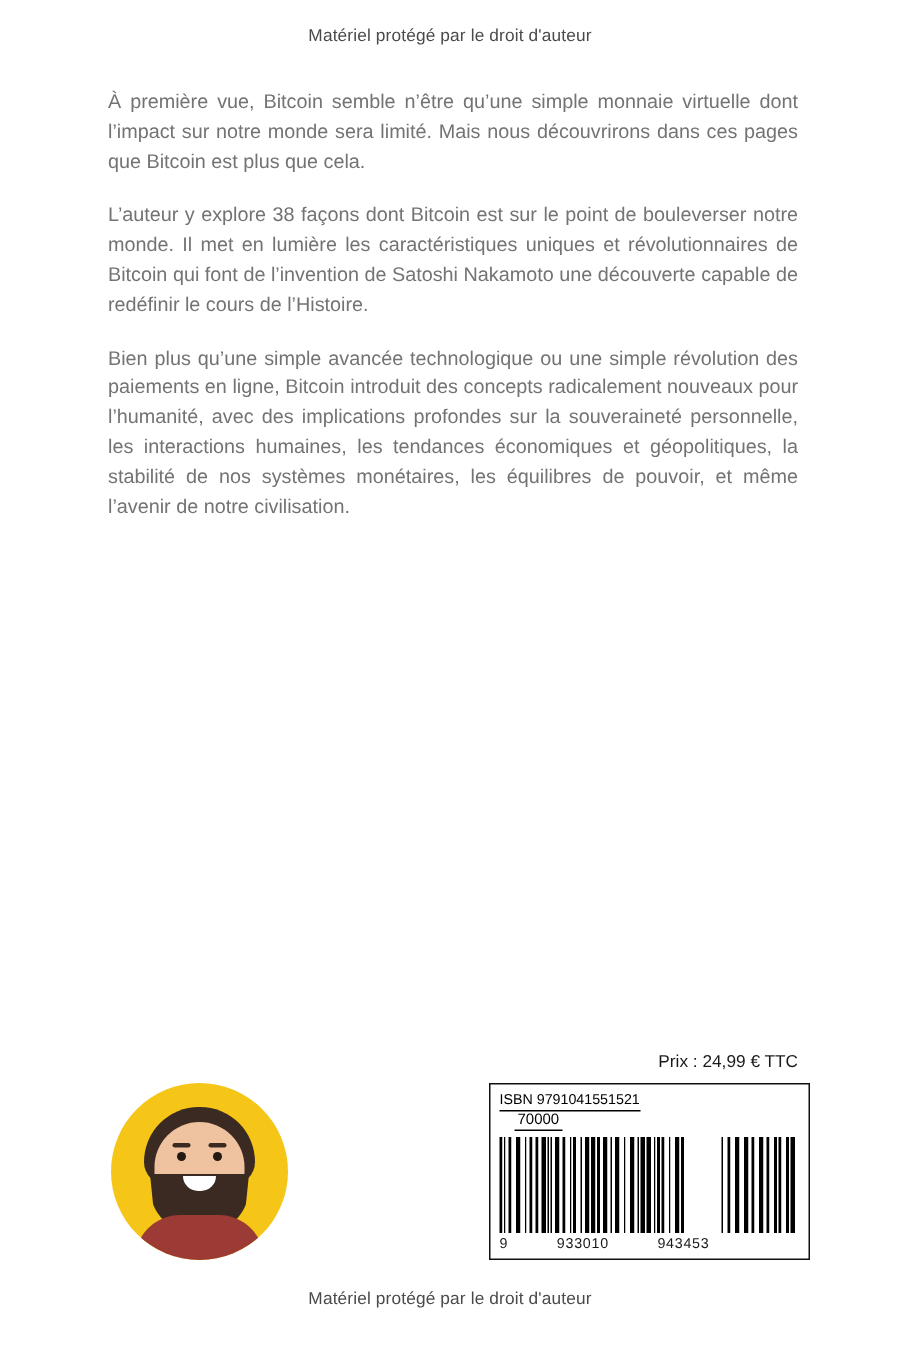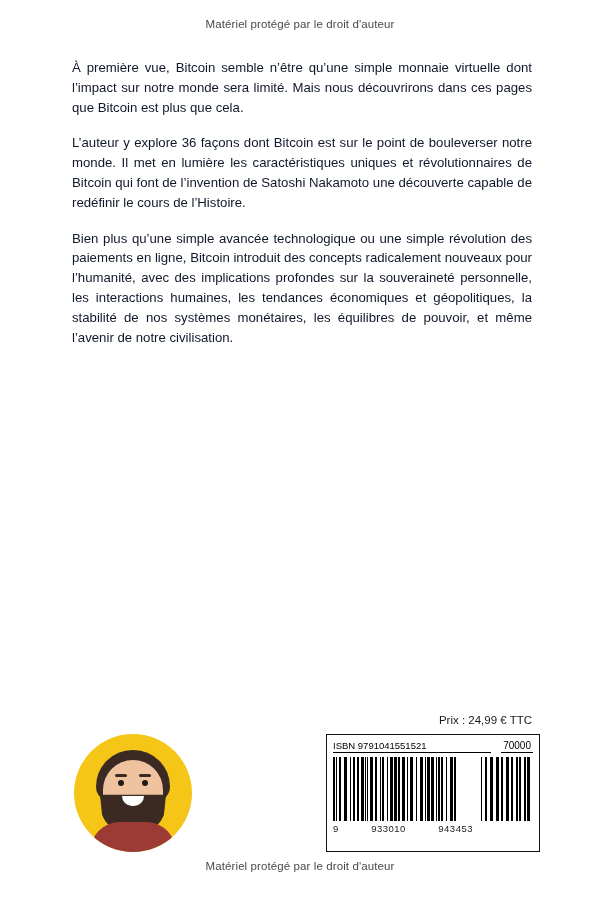--- a/index.html
+++ b/index.html
@@ -60,30 +60,30 @@
     margin: 0 0 22px 0;
     color: #111111;
     text-align: left;
   }
 
   .para {
     font-size: 13.2px;
     line-height: 1.5;
     margin: 0 0 16px 0;
     text-align: justify;
-    color: #0f172a;
+    color: #737373;
   }
   .para:last-child { margin-bottom: 0; }
 
   
   .lower {
     position: absolute;
     left: 0;
     right: 0;
-    bottom: 40px;
+    bottom: 52px;
     height: 190px;
     padding-left: 25px;
   }
 
   
   .avatar {
     position: absolute;
     left: 74px;
     bottom: 8px;
     width: 118px;
@@ -182,20 +182,21 @@
     height: 118px;
     background: #ffffff;
     border: 1px solid #111111;
     box-sizing: border-box;
     padding: 5px 6px 4px 6px;
   }
   .isbn-row {
     display: flex;
     justify-content: space-between;
     align-items: flex-start;
+    flex-direction: column;
   }
   .isbn-text {
     font-size: 9.5px;
     font-family: "Liberation Sans", sans-serif;
     color: #000;
     border-bottom: 1px solid #000;
     padding-bottom: 1px;
     flex: 1;
   }
   .isbn-5 {
@@ -238,21 +239,21 @@
 </head>
 <body>
 
 <div class="page">
 
   <div class="copyright-strip copyright-top">Matériel protégé par le droit d'auteur</div>
 
   <div class="content">
 
     <p class="para">À première vue, Bitcoin semble n’être qu’une simple monnaie virtuelle dont l’impact sur notre monde sera limité. Mais nous découvrirons dans ces pages que Bitcoin est plus que cela.</p>
-    <p class="para">L’auteur y explore 36 façons dont Bitcoin est sur le point de bouleverser notre monde. Il met en lumière les caractéristiques uniques et révolutionnaires de Bitcoin qui font de l’invention de Satoshi Nakamoto une découverte capable de redéfinir le cours de l’Histoire.</p>
+    <p class="para">L’auteur y explore 38 façons dont Bitcoin est sur le point de bouleverser notre monde. Il met en lumière les caractéristiques uniques et révolutionnaires de Bitcoin qui font de l’invention de Satoshi Nakamoto une découverte capable de redéfinir le cours de l’Histoire.</p>
     <p class="para">Bien plus qu’une simple avancée technologique ou une simple révolution des paiements en ligne, Bitcoin introduit des concepts radicalement nouveaux pour l’humanité, avec des implications profondes sur la souveraineté personnelle, les interactions humaines, les tendances économiques et géopolitiques, la stabilité de nos systèmes monétaires, les équilibres de pouvoir, et même l’avenir de notre civilisation.</p>
   </div>
 
   <div class="lower">
 
     <div class="avatar">
       <div class="av-hair"></div>
       <div class="av-face"></div>
       <div class="av-brow l"></div>
       <div class="av-brow r"></div>

